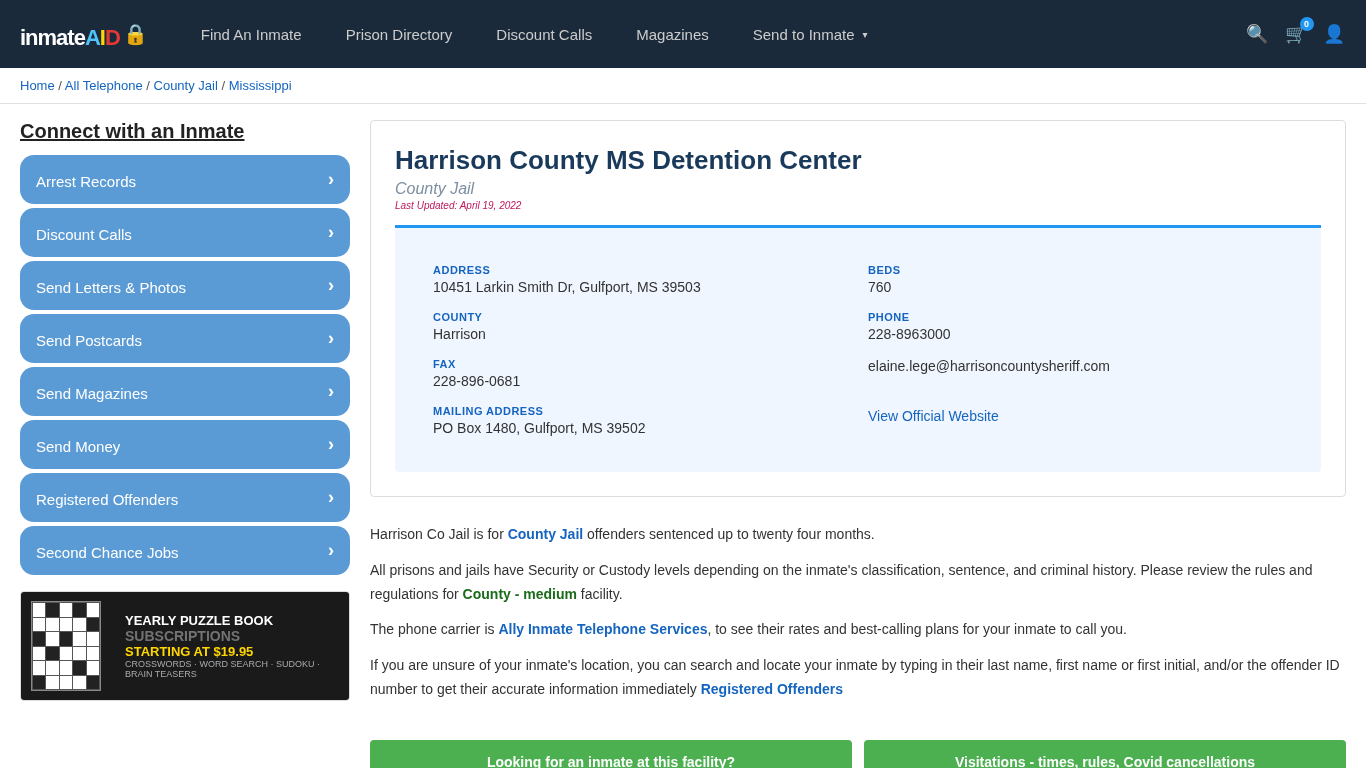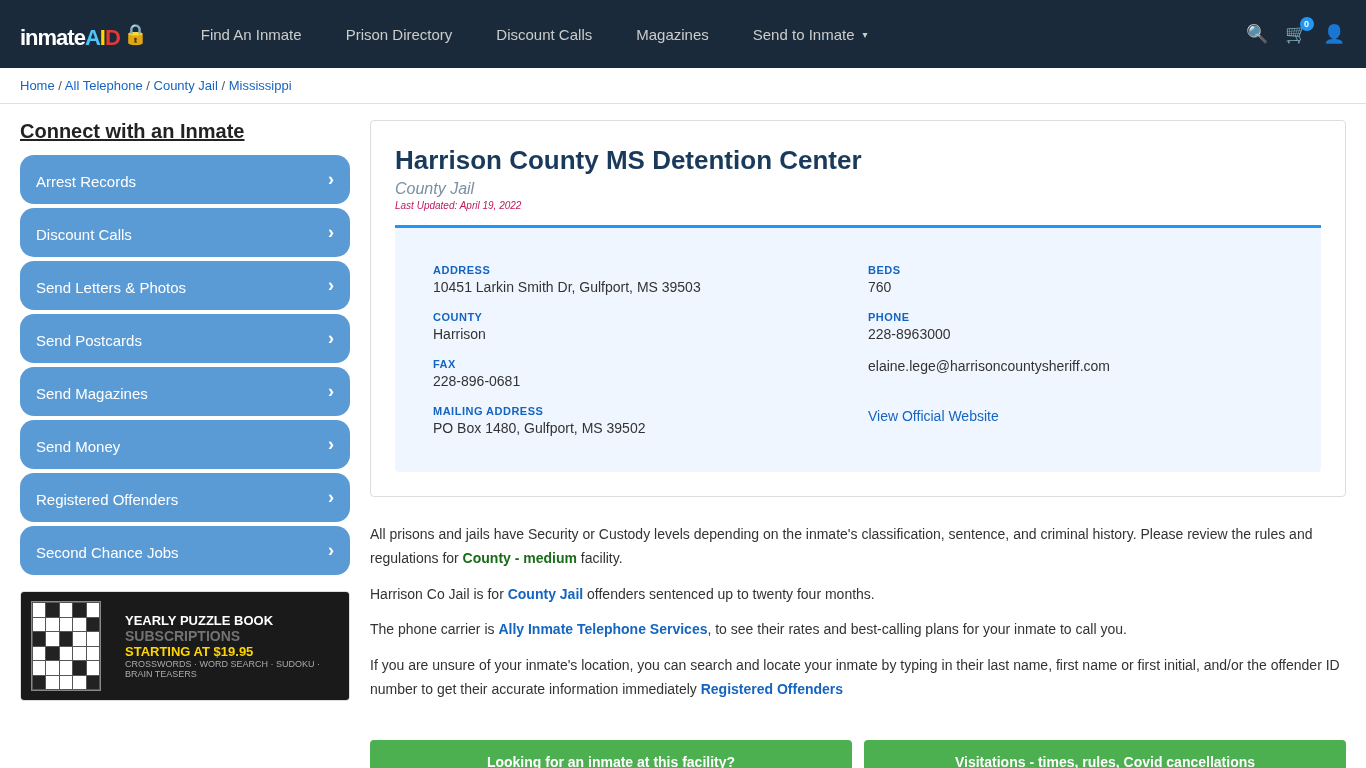--- a/index.html
+++ b/index.html
@@ -447,24 +447,24 @@
         </div>
         <div class="info-cell">
           <div class="info-label"></div>
           <a href="#" class="info-link">View Official Website</a>
         </div>
       </div>
     </div>
 
     <div class="description">
       <p>
-        <span>All prisons and jails have Security or Custody levels depending on the inmate's classification, sentence, and criminal history. Please review the rules and regulations for </span><a href="#" class="desc-link" style="color:#1a6b1a;">County - medium</a><span> facility.</span>
+        <span>Harrison Co Jail is for </span><a href="#" class="desc-link">County Jail</a><span> offenders sentenced up to twenty four months.</span>
       </p>
       <p>
-        <span>Harrison Co Jail is for </span><a href="#" class="desc-link">County Jail</a><span> offenders sentenced up to twenty four months.</span>
+        <span>All prisons and jails have Security or Custody levels depending on the inmate's classification, sentence, and criminal history. Please review the rules and regulations for </span><a href="#" class="desc-link" style="color:#1a6b1a;">County - medium</a><span> facility.</span>
       </p>
       <p>
         <span>The phone carrier is </span><a href="#" class="desc-link">Ally Inmate Telephone Services</a><span>, to see their rates and best-calling plans for your inmate to call you.</span>
       </p>
       <p>
         <span>If you are unsure of your inmate's location, you can search and locate your inmate by typing in their last name, first name or first initial, and/or the offender ID number to get their accurate information immediately </span><a href="#" class="desc-link">Registered Offenders</a>
       </p>
     </div>
 
     <div class="action-buttons">

